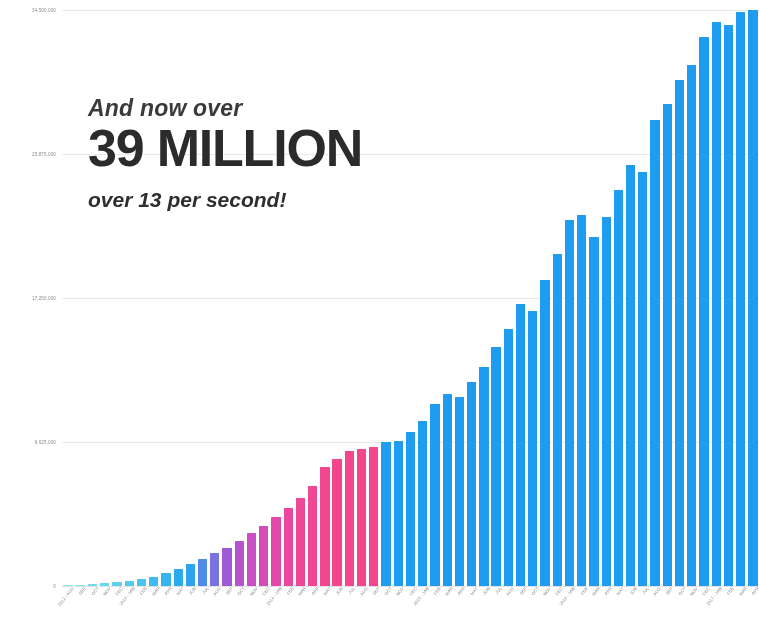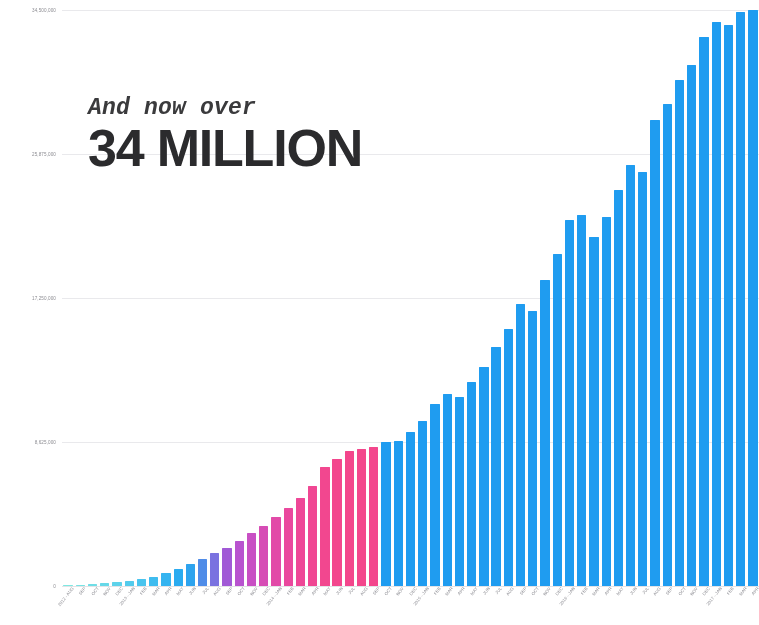--- a/index.html
+++ b/index.html
@@ -83,21 +83,21 @@
   }
 
   
   #callout {
     position: absolute;
     left: 88px;
     top: 96px;
     width: 420px;
   }
   .c-kicker {
-    font-family: Liberation Mono, monospace;
+    font-family: Liberation Sans, sans-serif;
     font-style: italic;
     font-weight: 700;
     font-size: 23px;
     color: #3a3a3c;
     letter-spacing: .2px;
     line-height: 1.05;
     margin: 0 0 2px 0;
   }
   .c-big {
     font-family: "Liberation Sans", sans-serif;
@@ -262,16 +262,17 @@
       <div class="xlabel" style="left: 632.746px;">NOV</div>
       <div class="xlabel" style="left: 644.974px;">DEC</div>
       <div class="xlabel" style="left: 657.202px;">2017 - JAN</div>
       <div class="xlabel" style="left: 669.43px;">FEB</div>
       <div class="xlabel" style="left: 681.658px;">MAR</div>
       <div class="xlabel" style="left: 693.886px;">APR</div>
     </div>
 
   <div id="callout">
     <p class="c-kicker">And now over</p>
-    <p class="c-big">34 MILLION</p>
+    <p class="c-big">39 MILLION</p>
+    <p class="c-sub2">over 13 per second!</p>
   </div>
 
 </div>
 
 </body></html>

